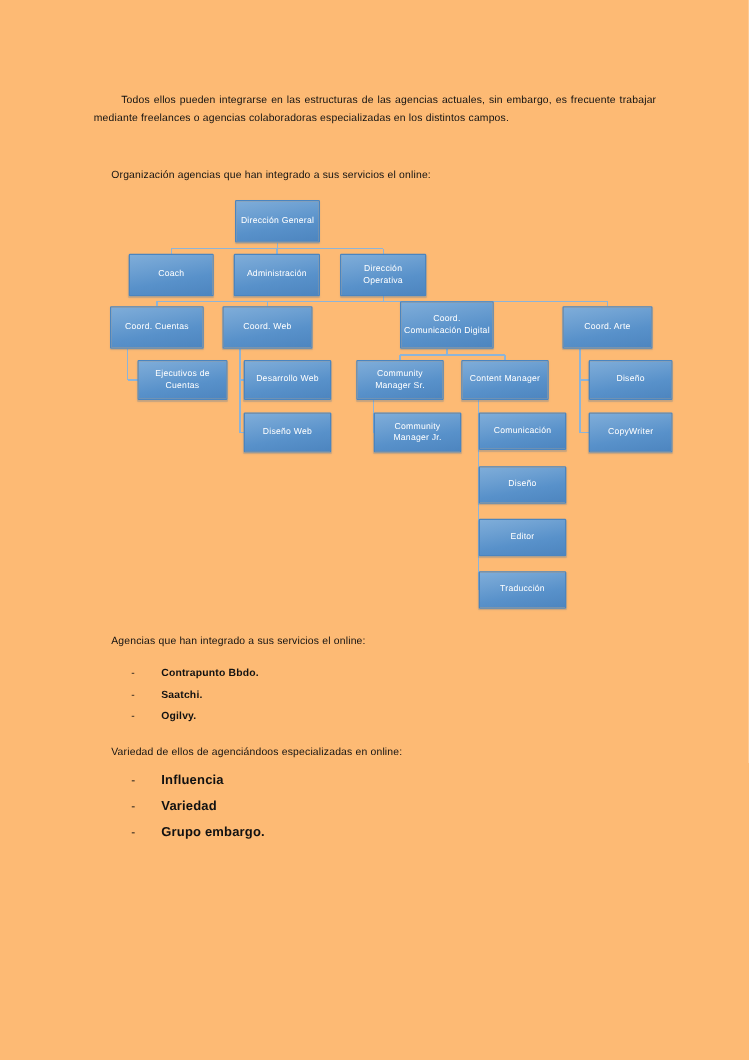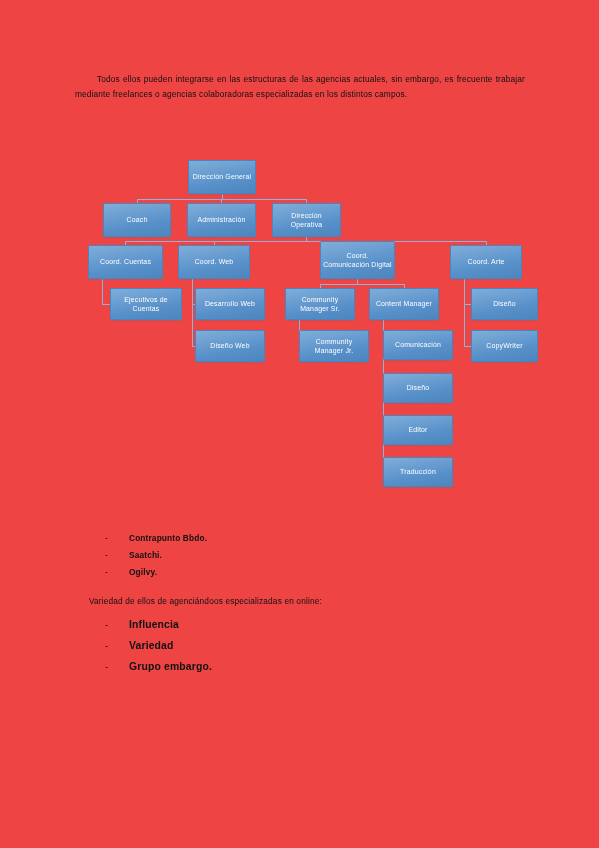--- a/index.html
+++ b/index.html
@@ -14,21 +14,21 @@
     font-family: "Liberation Sans", sans-serif;
     color: #1a1a1a;
     overflow: hidden;
   }
 
   .page {
     position: absolute;
     left: 0; top: 0;
     width: 599px;
     height: 848px;
-    background: #ef4444;
+    background: #fdba74;
   }
 
   
   .para {
     position: absolute;
     font-size: 8.3px;
     line-height: 14.6px;
     text-align: justify;
     color: #111;
     letter-spacing: 0.15px;
@@ -116,20 +116,21 @@
   }
   .node span { display: block; width: 100%; }
 </style>
 </head>
 <body>
 
 <div class="page">
 
   <p class="para intro">Todos ellos pueden integrarse en las estructuras de las agencias actuales, sin embargo, es frecuente trabajar mediante freelances o agencias colaboradoras especializadas en los distintos campos.</p>
 
+  <div class="lead l1">Organización agencias que han integrado a sus servicios el online:</div>
 
   <div id="org-chart">
     <svg class="connectors" viewBox="0 0 599 848" width="599" height="848" aria-hidden="true">
         <line x1="222" y1="194" x2="222" y2="199" stroke="#8db4d8" stroke-width="1" shape-rendering="crispEdges"></line>
         <line x1="137" y1="199" x2="306.5" y2="199" stroke="#8db4d8" stroke-width="1" shape-rendering="crispEdges"></line>
         <line x1="137" y1="199" x2="137" y2="203" stroke="#8db4d8" stroke-width="1" shape-rendering="crispEdges"></line>
         <line x1="221.5" y1="199" x2="221.5" y2="203" stroke="#8db4d8" stroke-width="1" shape-rendering="crispEdges"></line>
         <line x1="306.5" y1="199" x2="306.5" y2="203" stroke="#8db4d8" stroke-width="1" shape-rendering="crispEdges"></line>
         <line x1="306.5" y1="237" x2="306.5" y2="241" stroke="#8db4d8" stroke-width="1" shape-rendering="crispEdges"></line>
         <line x1="125.5" y1="241" x2="486" y2="241" stroke="#8db4d8" stroke-width="1" shape-rendering="crispEdges"></line>
@@ -212,20 +213,21 @@
         <span>Traducción</span>
       </div>
       <div class="node" style="left: 471px; top: 288px; width: 67px; height: 32px;">
         <span>Diseño</span>
       </div>
       <div class="node" style="left: 471px; top: 330px; width: 67px; height: 32px;">
         <span>CopyWriter</span>
       </div>
     </div>
 
+  <div class="lead l2">Agencias que han integrado a sus servicios el online:</div>
 
   <div class="bullets b1">
     <div class="bullet-row">
       <span class="dash">-</span>
       <span class="bullet-text">Contrapunto Bbdo.</span>
     </div>
     <div class="bullet-row">
       <span class="dash">-</span>
       <span class="bullet-text">Saatchi.</span>
     </div>

